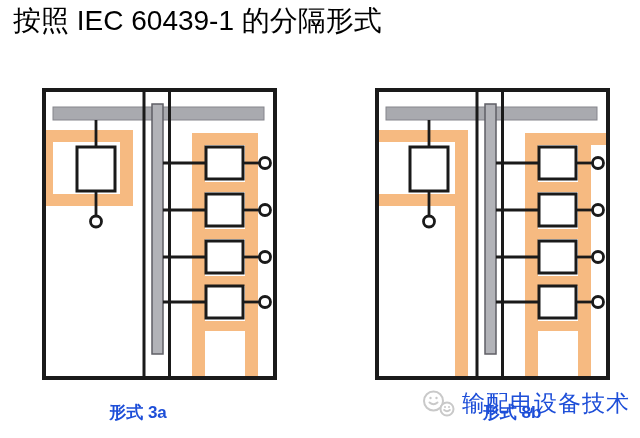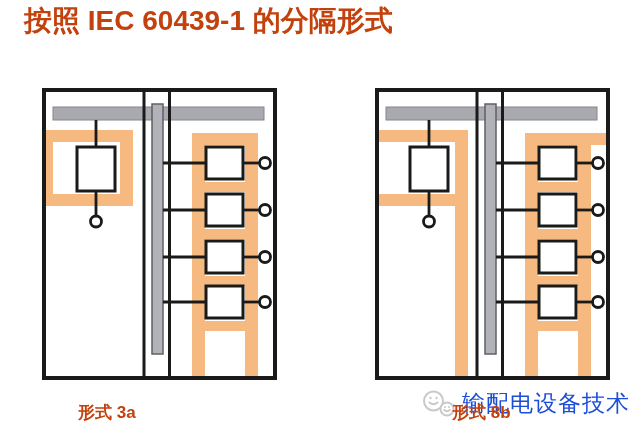--- a/index.html
+++ b/index.html
@@ -1,30 +1,30 @@
 <!DOCTYPE html>
 <html><head>
 <meta charset="utf-8">
 <style>
   html,body{margin:0;padding:0;background:#ffffff;}
   body{
     position:relative;width:640px;height:438px;overflow:hidden;
     font-family:"Liberation Sans","DejaVu Sans",sans-serif;
   }
   .page-title{
-    position:absolute;left:24px;top:2px;
-    font-size:28px;font-weight:bold;color:#c2410c;
+    position:absolute;left:13px;top:2px;
+    font-size:28px;font-weight:normal;color:#000000;
     letter-spacing:0px;white-space:nowrap;
   }
   .diagram{position:absolute;top:88px;width:235px;height:292px;overflow:visible;}
   .diagram-3a{left:42px;}
   .diagram-3b{left:375px;}
   .form-label{
-    position:absolute;top:401px;width:120px;text-align:left;
-    font-size:17px;font-weight:bold;color:#c2410c;z-index:3;
+    position:absolute;top:401px;width:120px;text-align:center;
+    font-size:17px;font-weight:bold;color:#1d4ed8;z-index:3;
   }
   .form-label-3a{left:78px;}
   .form-label-3b{left:452px;}
   .watermark{
     position:absolute;left:421px;top:387px;height:32px;
     display:flex;align-items:flex-end;gap:5px;
     color:#1d4ed8;font-size:23px;letter-spacing:1px;white-space:nowrap;
     z-index:2;
   }
   .cab{fill:#ffffff;stroke:#1A1A1A;stroke-width:4;}

